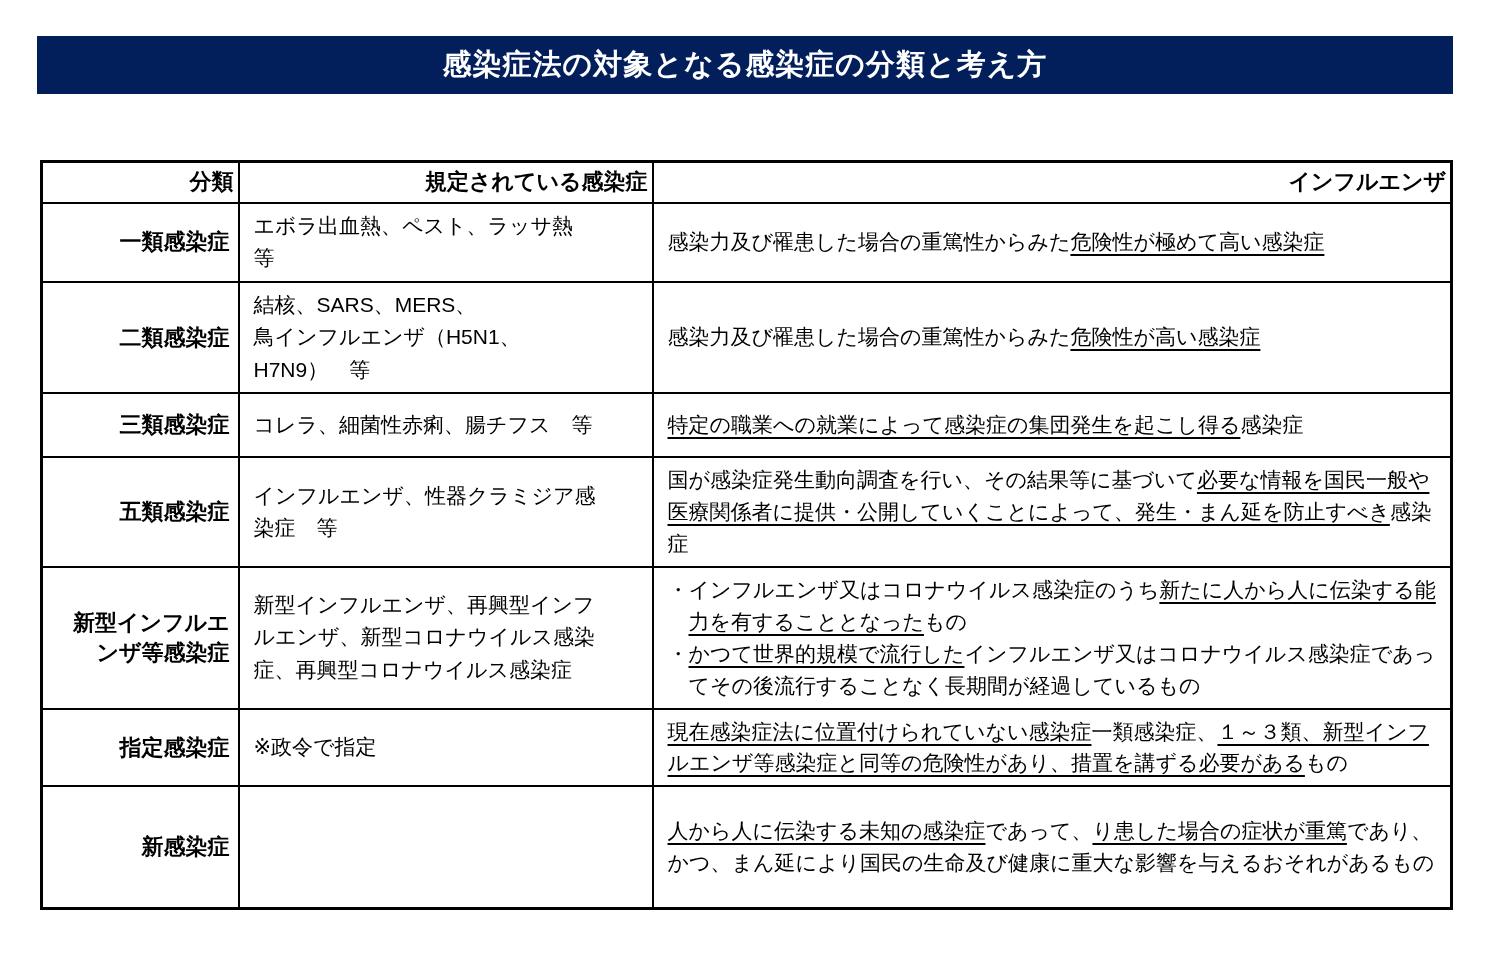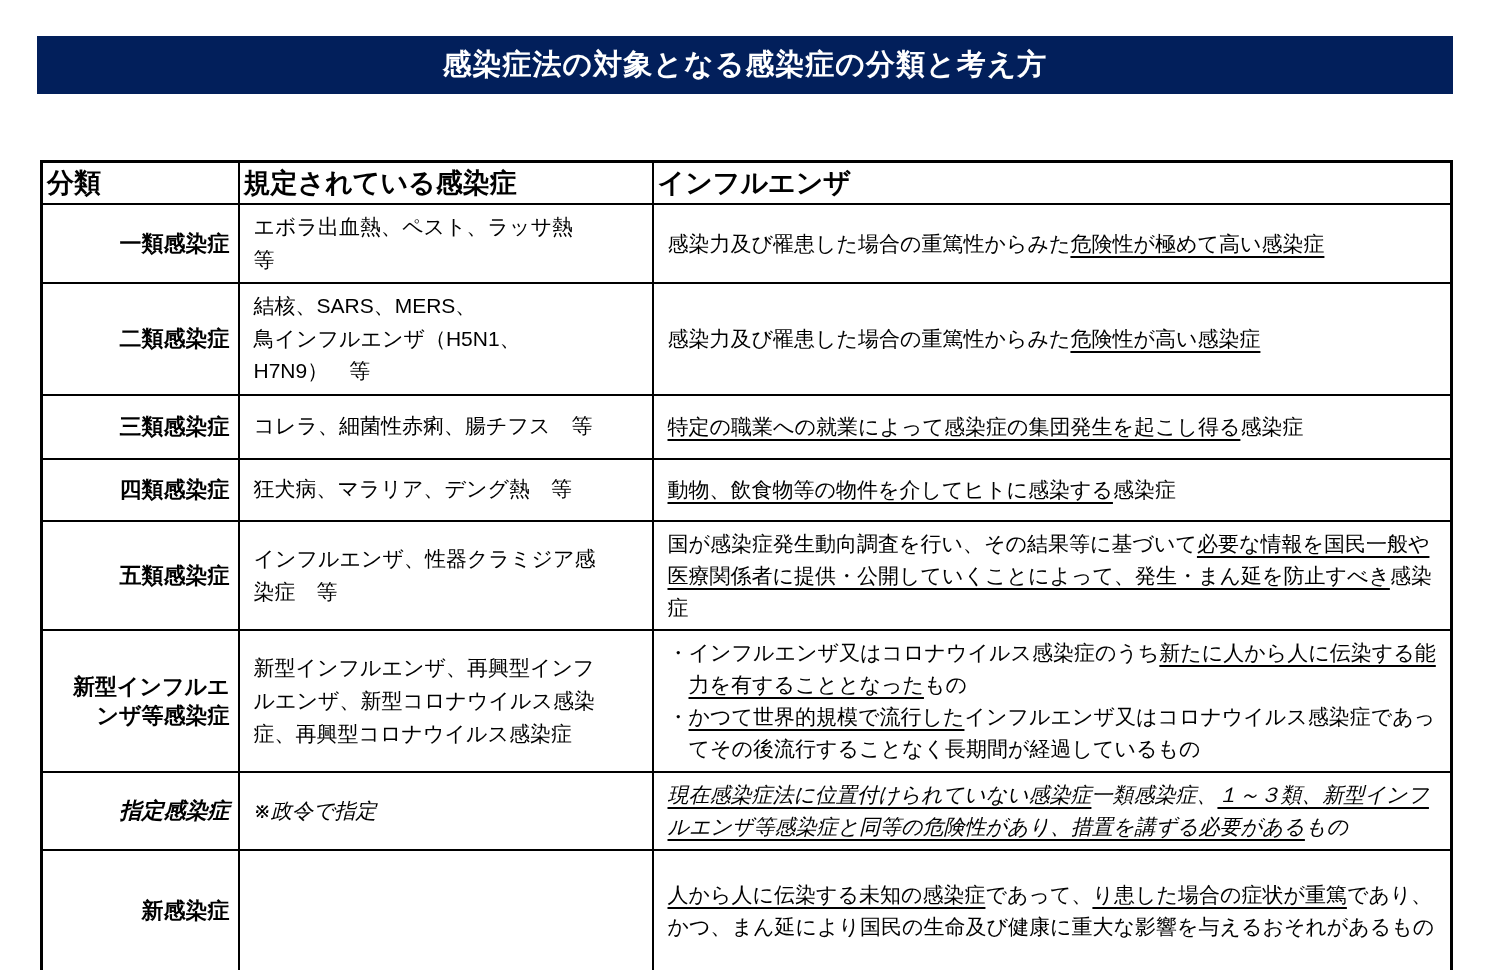--- a/index.html
+++ b/index.html
@@ -33,23 +33,23 @@
     width:1410px;
     border-collapse:collapse;
     table-layout:fixed;
     border:3px solid var(--border);
   }
   .class-table th,.class-table td{
     border:2px solid var(--border);
     vertical-align:middle;
   }
   .class-table th{
-    font-size:27px;
+    font-size:22px;
     font-weight:bold;
-    text-align:left;
+    text-align:right;
     height:41px;
     padding:2px 4px;
   }
   td.cat{
     font-size:22px;
     font-weight:bold;
     text-align:right;
     padding:4px 8px;
     white-space:pre-wrap;
     line-height:1.35;
@@ -75,21 +75,21 @@
     text-decoration-thickness:1.5px;
     text-decoration-color:var(--text);
   }
   
   tr.r1{ height:72px; }
   tr.r2{ height:107px; }
   tr.r3{ height:64px; }
   tr.r4{ height:62px; }
   tr.r5{ height:103px; }
   tr.r6{ height:126px; }
-  tr.r7{ height:77px;font-style:italic; }
+  tr.r7{ height:77px; }
   tr.r8{ height:122px; }
 </style>
 </head>
 <body>
 
 <div class="banner">
   <div class="title">感染症法の対象となる感染症の分類と考え方</div>
 </div>
 
 <div class="table-wrap">
@@ -124,27 +124,20 @@
             <div class="para"><span>感染力及び罹患した場合の重篤性からみた</span><u>危険性が高い感染症</u></div>
           </td>
       </tr>
       <tr class="r3">
         <td class="cat">三類感染症</td>
         <td class="dis">コレラ、細菌性赤痢、腸チフス　等</td>
         <td class="desc">
             <div class="para"><u>特定の職業への就業によって感染症の集団発生を起こし得る</u><span>感染症</span></div>
           </td>
       </tr>
-      <tr class="r4">
-        <td class="cat">四類感染症</td>
-        <td class="dis">狂犬病、マラリア、デング熱　等</td>
-        <td class="desc">
-            <div class="para"><u>動物、飲食物等の物件を介してヒトに感染する</u><span>感染症</span></div>
-          </td>
-      </tr>
       <tr class="r5">
         <td class="cat">五類感染症</td>
         <td class="dis">インフルエンザ、性器クラミジア感
 染症　等</td>
         <td class="desc">
             <div class="para"><span>国が感染症発生動向調査を行い、その結果等に基づいて</span><u>必要な情報を国民一般や医療関係者に提供・公開していくことによって、発生・まん延を防止すべき</u><span>感染症</span></div>
           </td>
       </tr>
       <tr class="r6">
         <td class="cat">新型インフルエ

